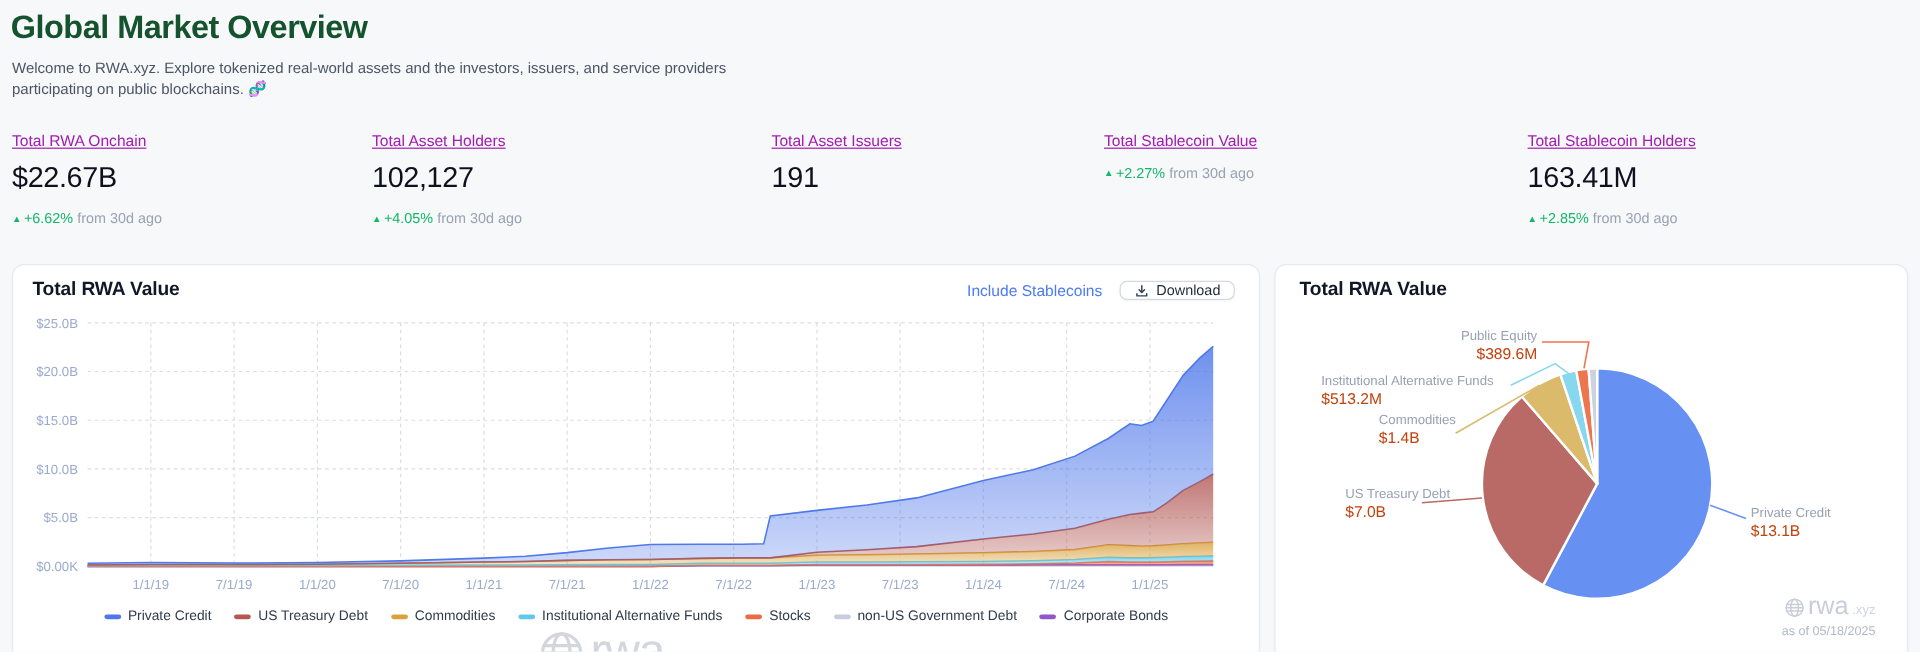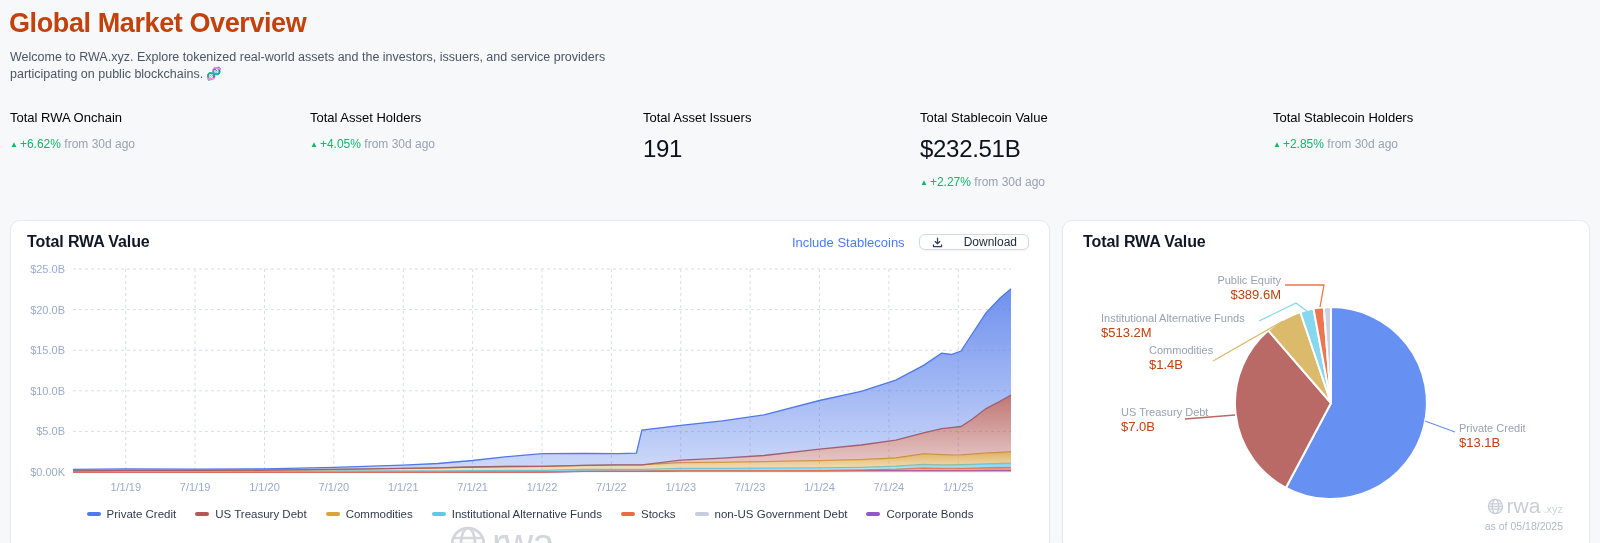--- a/index.html
+++ b/index.html
@@ -1,41 +1,41 @@
 <!DOCTYPE html>
 <html><head>
 <meta charset="utf-8">
 <style>
   * { box-sizing: border-box; margin: 0; padding: 0; }
   html,body { width:1600px; height:543px; }
   body {
     font-family: "Liberation Sans", "DejaVu Sans", sans-serif;
     background:#f7f8fa; color:#101828; position:relative; overflow:hidden;
   }
-  .page-title { position:absolute; left:9px; top:8px; font-size:27px; font-weight:600; letter-spacing:-0.4px; color:#c2410c; }
+  .page-title { position:absolute; left:9px; top:8px; font-size:27px; font-weight:600; letter-spacing:-0.4px; color:#14532d; }
   .page-subtitle { position:absolute; left:10px; top:49px; width:652px; font-size:12.5px; line-height:17px; color:#4b5565; }
 
   
   .stat { position:absolute; top:110px; }
-  .stat-label { font-size:13px; color:#000000; margin-bottom:10px; }
+  .stat-label { font-size:13px; color:#a21caf; margin-bottom:10px;text-decoration:underline; }
   .stat-value { font-size:24px; letter-spacing:-0.3px; color:#0c111d; }
   .stat-change { margin-top:12px; font-size:12px; color:#98a2b3; }
   .stat-change .arrow { color:#12b76a; font-size:8px; vertical-align:1px; margin-right:2px; }
   .stat-change .pct { color:#12b76a; font-weight:500; }
 
   .card { position:absolute; top:220px; height:331px; background:#fff; border:1px solid #e6e9f0;
           border-radius:10px; box-shadow:0 1px 2px rgba(16,24,40,0.04); }
   #area-card { left:10px; width:1040px; }
   #pie-card  { left:1062px; width:528px; }
 
   .card-header { position:absolute; left:16px; right:20px; top:12px; display:flex; align-items:center; }
   .card-title { font-size:16px; font-weight:600; color:#101828; letter-spacing:-0.1px; }
   .hdr-spacer { flex:1; }
   .stablecoins-link { font-size:13px; color:#4c7bf4; cursor:pointer; margin-right:14px; }
-  .download-btn { display:flex; align-items:center; gap:20px; background:#fff; border:1px solid #d3d9e3;
+  .download-btn { display:flex; align-items:center; gap:6px; background:#fff; border:1px solid #d3d9e3;
                   border-radius:6px; padding:0 11px; font-size:12px; color:#1d2939; cursor:pointer;
                   box-shadow:0 1px 2px rgba(16,24,40,0.05); }
 
   .watermark { position:absolute; display:flex; align-items:baseline; gap:5px; pointer-events:none; }
   #area-watermark { left:438px; top:300px; }
   #area-watermark .wm-brand { font-size:40px; color:#d3d6dc; font-weight:500; letter-spacing:-1px; }
   #area-watermark .wm-tld { font-size:21px; color:#dadde2; }
   #pie-watermark-block { position:absolute; right:26px; bottom:18px; text-align:right; }
   #pie-watermark-block .wm-row { display:flex; align-items:baseline; justify-content:flex-end; gap:3px; }
   #pie-watermark-block .wm-brand { font-size:21px; color:#c9cdd6; font-weight:500; }
@@ -57,38 +57,40 @@
   #pl-private-credit { left:396px; top:200px; }
 </style>
 </head>
 <body>
 
 <h1 class="page-title">Global Market Overview</h1>
 <p class="page-subtitle">Welcome to RWA.xyz. Explore tokenized real-world assets and the investors, issuers, and service providers participating on public blockchains. 🧬</p>
 
 <div class="stat" style="left:10px">
   <div class="stat-label">Total RWA Onchain</div>
+  <div class="stat-value">$22.67B</div>
   <div class="stat-change"><span class="arrow">▲</span><span class="pct">+6.62%</span> <span>from 30d ago</span></div>
 </div>
 <div class="stat" style="left:310px">
   <div class="stat-label">Total Asset Holders</div>
+  <div class="stat-value">102,127</div>
   <div class="stat-change"><span class="arrow">▲</span><span class="pct">+4.05%</span> <span>from 30d ago</span></div>
 </div>
 <div class="stat" style="left:643px">
   <div class="stat-label">Total Asset Issuers</div>
   <div class="stat-value">191</div>
 
 </div>
 <div class="stat" style="left:920px">
   <div class="stat-label">Total Stablecoin Value</div>
-  <div class="stat-value">$232.51B</div>
   <div class="stat-change"><span class="arrow">▲</span><span class="pct">+2.27%</span> <span>from 30d ago</span></div>
 </div>
 <div class="stat" style="left:1273px">
   <div class="stat-label">Total Stablecoin Holders</div>
+  <div class="stat-value">163.41M</div>
   <div class="stat-change"><span class="arrow">▲</span><span class="pct">+2.85%</span> <span>from 30d ago</span></div>
 </div>
 
 <div class="card" id="area-card">
   <div class="card-header">
     <div class="card-title">Total RWA Value</div>
     <div class="hdr-spacer"></div>
     <a class="stablecoins-link">Include Stablecoins</a>
     <button class="download-btn">
       <svg width="13" height="13" viewBox="0 0 16 16" fill="none" stroke="#344054" stroke-width="1.5" stroke-linecap="round" stroke-linejoin="round">

